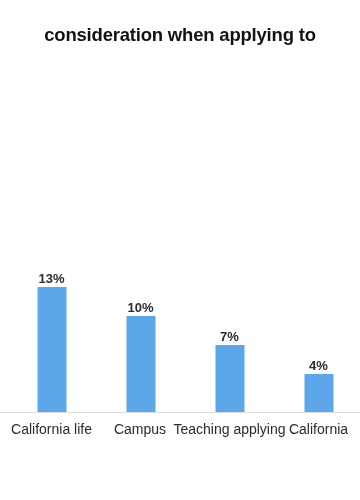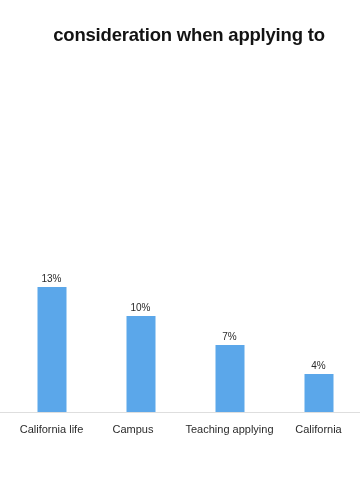--- a/index.html
+++ b/index.html
@@ -38,21 +38,20 @@
     top: 24px;
     left: 50%;
     transform: translateX(-50%);
     white-space: nowrap;
     font-family: "Liberation Sans", sans-serif;
     font-size: 18.5px;
     font-weight: bold;
     letter-spacing: -0.2px;
     color: #131313;
     line-height: 22px;
-    margin-left: 9px;
   }
 
   
   .plot-area {
     position: absolute;
     left: 0;
     top: 62px;
     width: 360px;
     height: 350px;  
   }
@@ -78,22 +77,22 @@
     transform: translateX(-50%);
     background: #5BA7EA;
   }
 
   .bar-value {
     position: absolute;
     left: 50%;
     transform: translateX(-50%);
     white-space: nowrap;
     font-family: "Liberation Sans", sans-serif;
-    font-size: 10px;
-    font-weight: normal;
+    font-size: 13px;
+    font-weight: bold;
     color: #2b2b2b;
     line-height: 9px;
   }
 
   
   .axis-line {
     position: absolute;
     left: 0;
     top: 412px;
     width: 360px;
@@ -108,21 +107,21 @@
     top: 413px;
     width: 360px;
     height: 30px;
   }
   .cat-label {
     position: absolute;
     top: 11px;
     transform: translateX(-50%);
     white-space: nowrap;
     font-family: "Liberation Sans", sans-serif;
-    font-size: 11px;
+    font-size: 14px;
     font-weight: normal;
     color: #2b2b2b;
     line-height: 10px;
   }
 
   .footer-blank {
     position: absolute;
     left: 0;
     top: 443px;
     width: 360px;
@@ -157,20 +156,20 @@
           <div class="bar" title="Societies: 4%" style="width: 29px; height: 38.48px; background: rgb(91, 167, 234);"></div>
           <div class="bar-value" style="bottom: 42.48px;">4%</div>
         </div>
       </div>
   </div>
 
   <div class="axis-line"></div>
 
   <div class="cat-layer" id="cat-layer">
       <div class="cat-label" style="left: 51.5px;">California life</div>
-      <div class="cat-label" style="left: 133px; text-align: center;">Campus</div>
+      <div class="cat-label" style="left: 140px; text-align: center;">Campus</div>
       <div class="cat-label" style="left: 229.5px;">Teaching applying</div>
       <div class="cat-label" style="left: 318.5px;">California</div>
     </div>
 
   <div class="footer-blank"></div>
 
 </div>
 
 </body></html>

